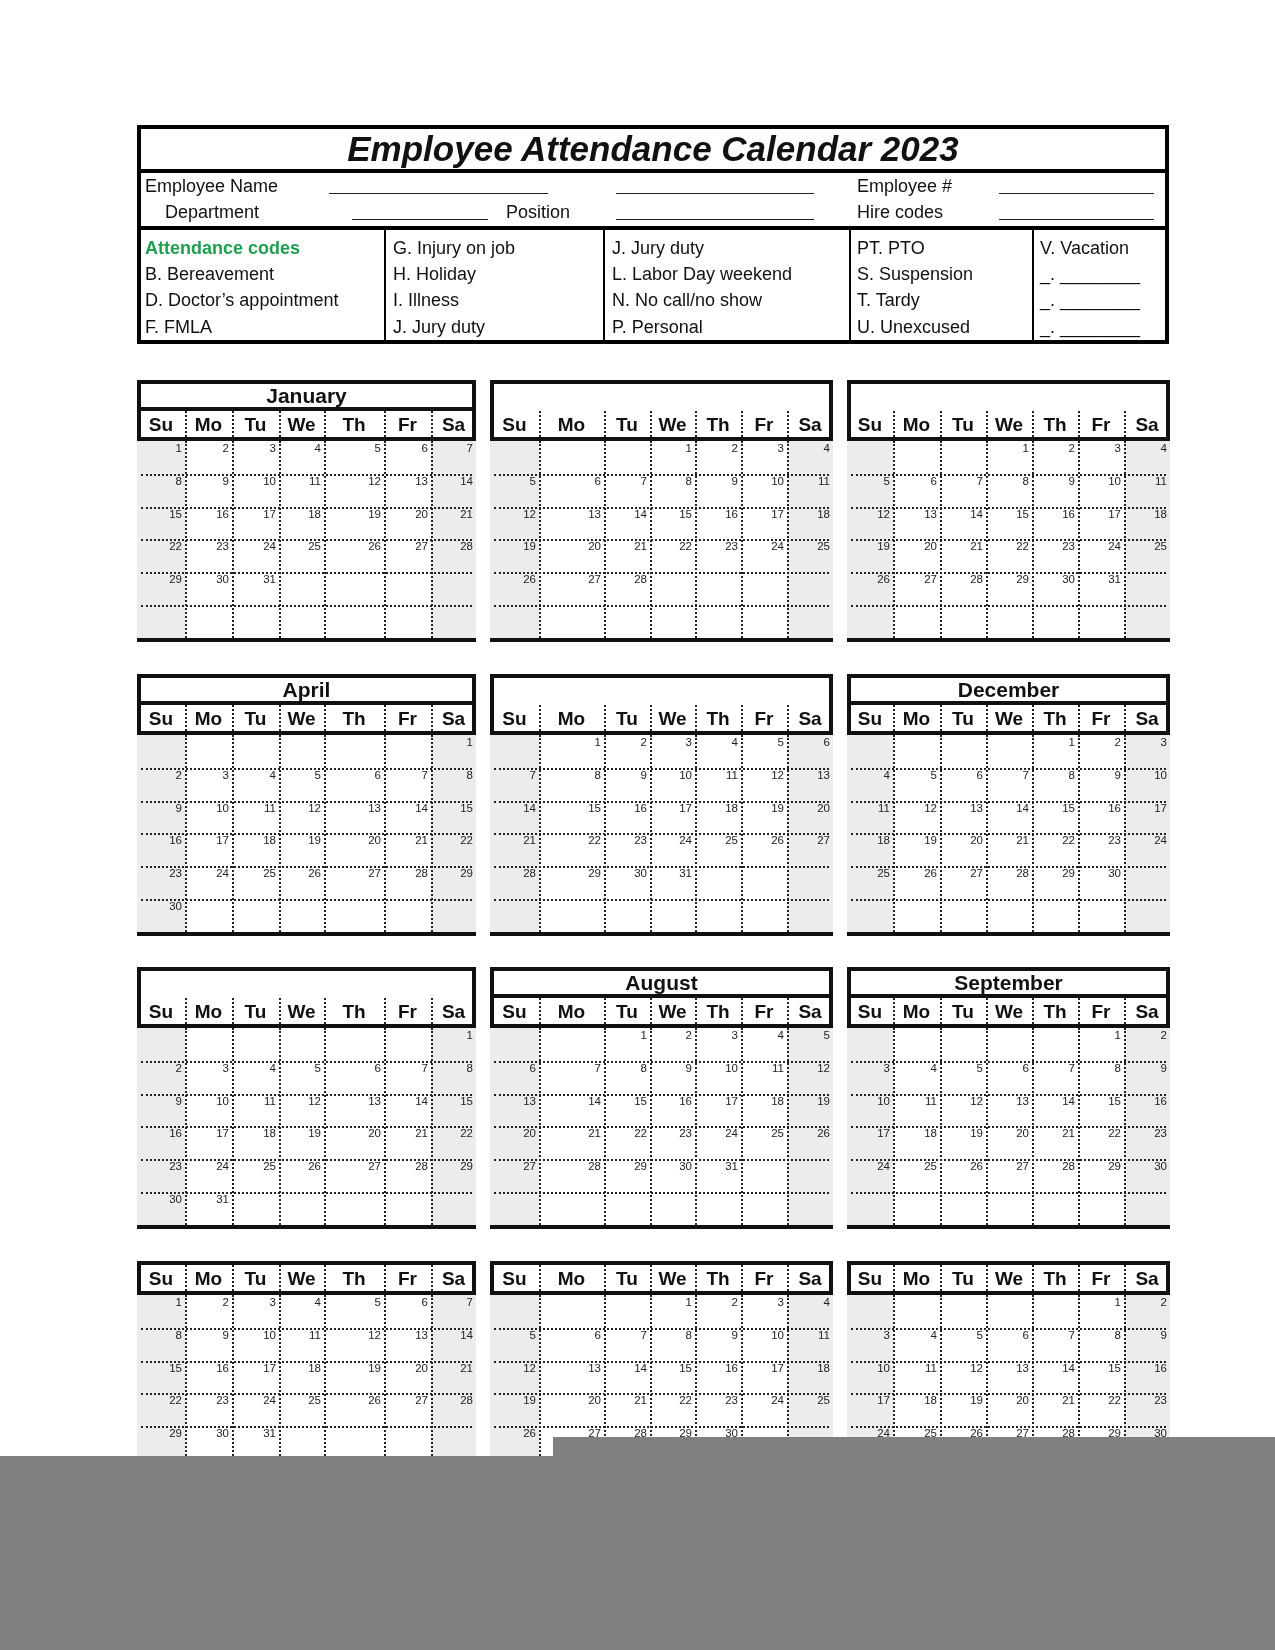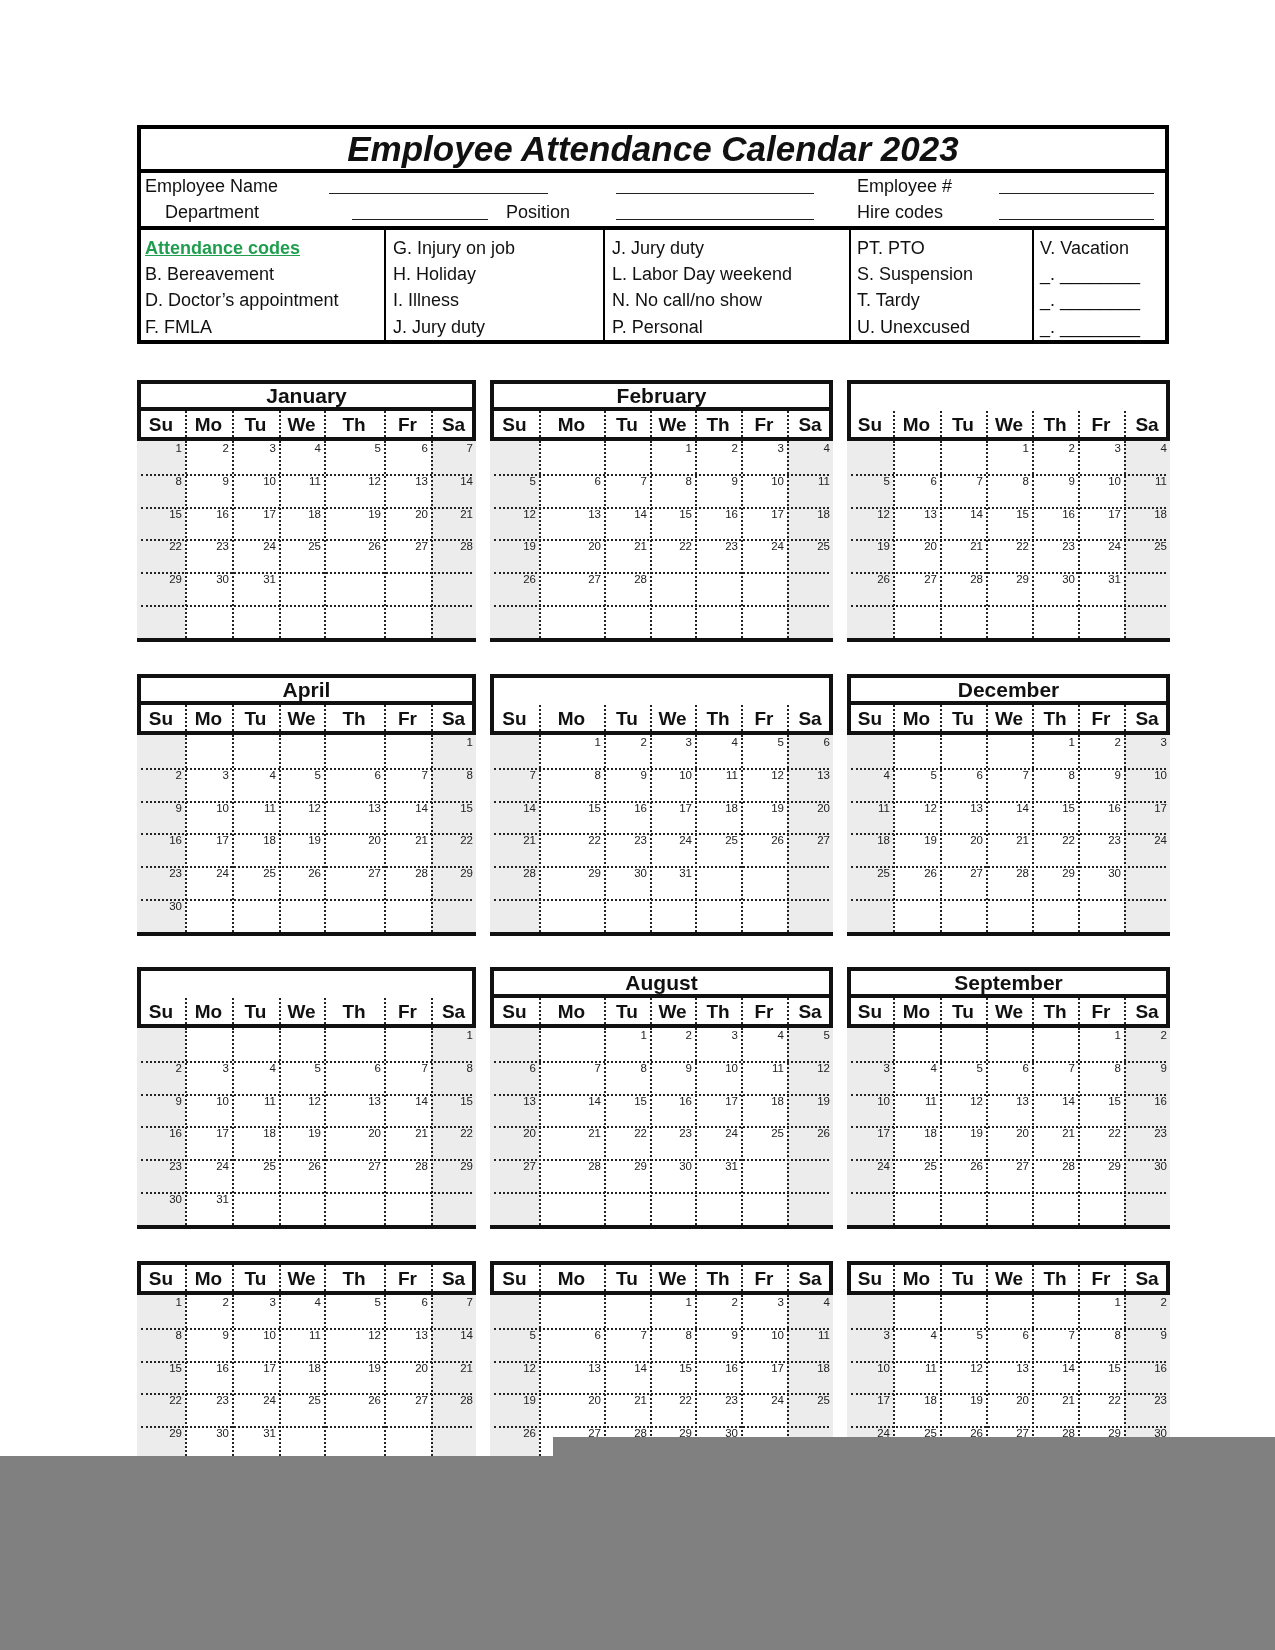--- a/index.html
+++ b/index.html
@@ -51,21 +51,21 @@
   <div class="blank" style="left:475px; top:90px; width:198px;"></div>
   <div class="abs hlabel" style="left:716px; top:72px;">Hire codes</div>
   <div class="blank" style="left:858px; top:90px; width:155px;"></div>
 
   <div id="sep2" class="abs"></div>
   <div class="vdiv" style="left:243px;"></div>
   <div class="vdiv" style="left:462px;"></div>
   <div class="vdiv" style="left:708px;"></div>
   <div class="vdiv" style="left:891px;"></div>
 
-  <div class="code green" style="left:4px; top:108px;text-decoration:underline;">Attendance codes</div>
+  <div class="code green" style="left:4px; top:108px;">Attendance codes</div>
   <div class="code" style="left:4px; top:134px;">B. Bereavement</div>
   <div class="code" style="left:4px; top:160px;">D. Doctor’s appointment</div>
   <div class="code" style="left:4px; top:187px;">F.  FMLA</div>
 
   <div class="code" style="left:252px; top:108px;">G. Injury on job</div>
   <div class="code" style="left:252px; top:134px;">H. Holiday</div>
   <div class="code" style="left:252px; top:160px;">I. Illness</div>
   <div class="code" style="left:252px; top:187px;">J. Jury duty</div>
 
   <div class="code" style="left:471px; top:108px;">J. Jury duty</div>
@@ -150,21 +150,20 @@
       <div class="cell we" style="left: 290px; width: 45px; top: 221px; height: 32.8px;"></div>
       <div class="hline" style="top: 221px;"></div>
       <div class="vline" style="left: 44px; top: 57px; height: 196.8px;"></div>
       <div class="vline" style="left: 91px; top: 57px; height: 196.8px;"></div>
       <div class="vline" style="left: 138px; top: 57px; height: 196.8px;"></div>
       <div class="vline" style="left: 183px; top: 57px; height: 196.8px;"></div>
       <div class="vline" style="left: 243px; top: 57px; height: 196.8px;"></div>
       <div class="vline" style="left: 290px; top: 57px; height: 196.8px;"></div>
     </div>
     <div class="cal" style="left: 490px; top: 380px; width: 343px; height: 261.8px;">
-      <div class="mtitle">February</div>
       <div class="dnames" style="top: 27px;">
         <div class="dn" style="left: -4px; width: 49px;">Su</div>
         <div class="dn" style="left: 45px; width: 65px;">Mo</div>
         <div class="vline" style="left: 45px; top: 0px; height: 26px;"></div>
         <div class="dn" style="left: 110px; width: 46px;">Tu</div>
         <div class="vline" style="left: 110px; top: 0px; height: 26px;"></div>
         <div class="dn" style="left: 156px; width: 45px;">We</div>
         <div class="vline" style="left: 156px; top: 0px; height: 26px;"></div>
         <div class="dn" style="left: 201px; width: 46px;">Th</div>
         <div class="vline" style="left: 201px; top: 0px; height: 26px;"></div>

